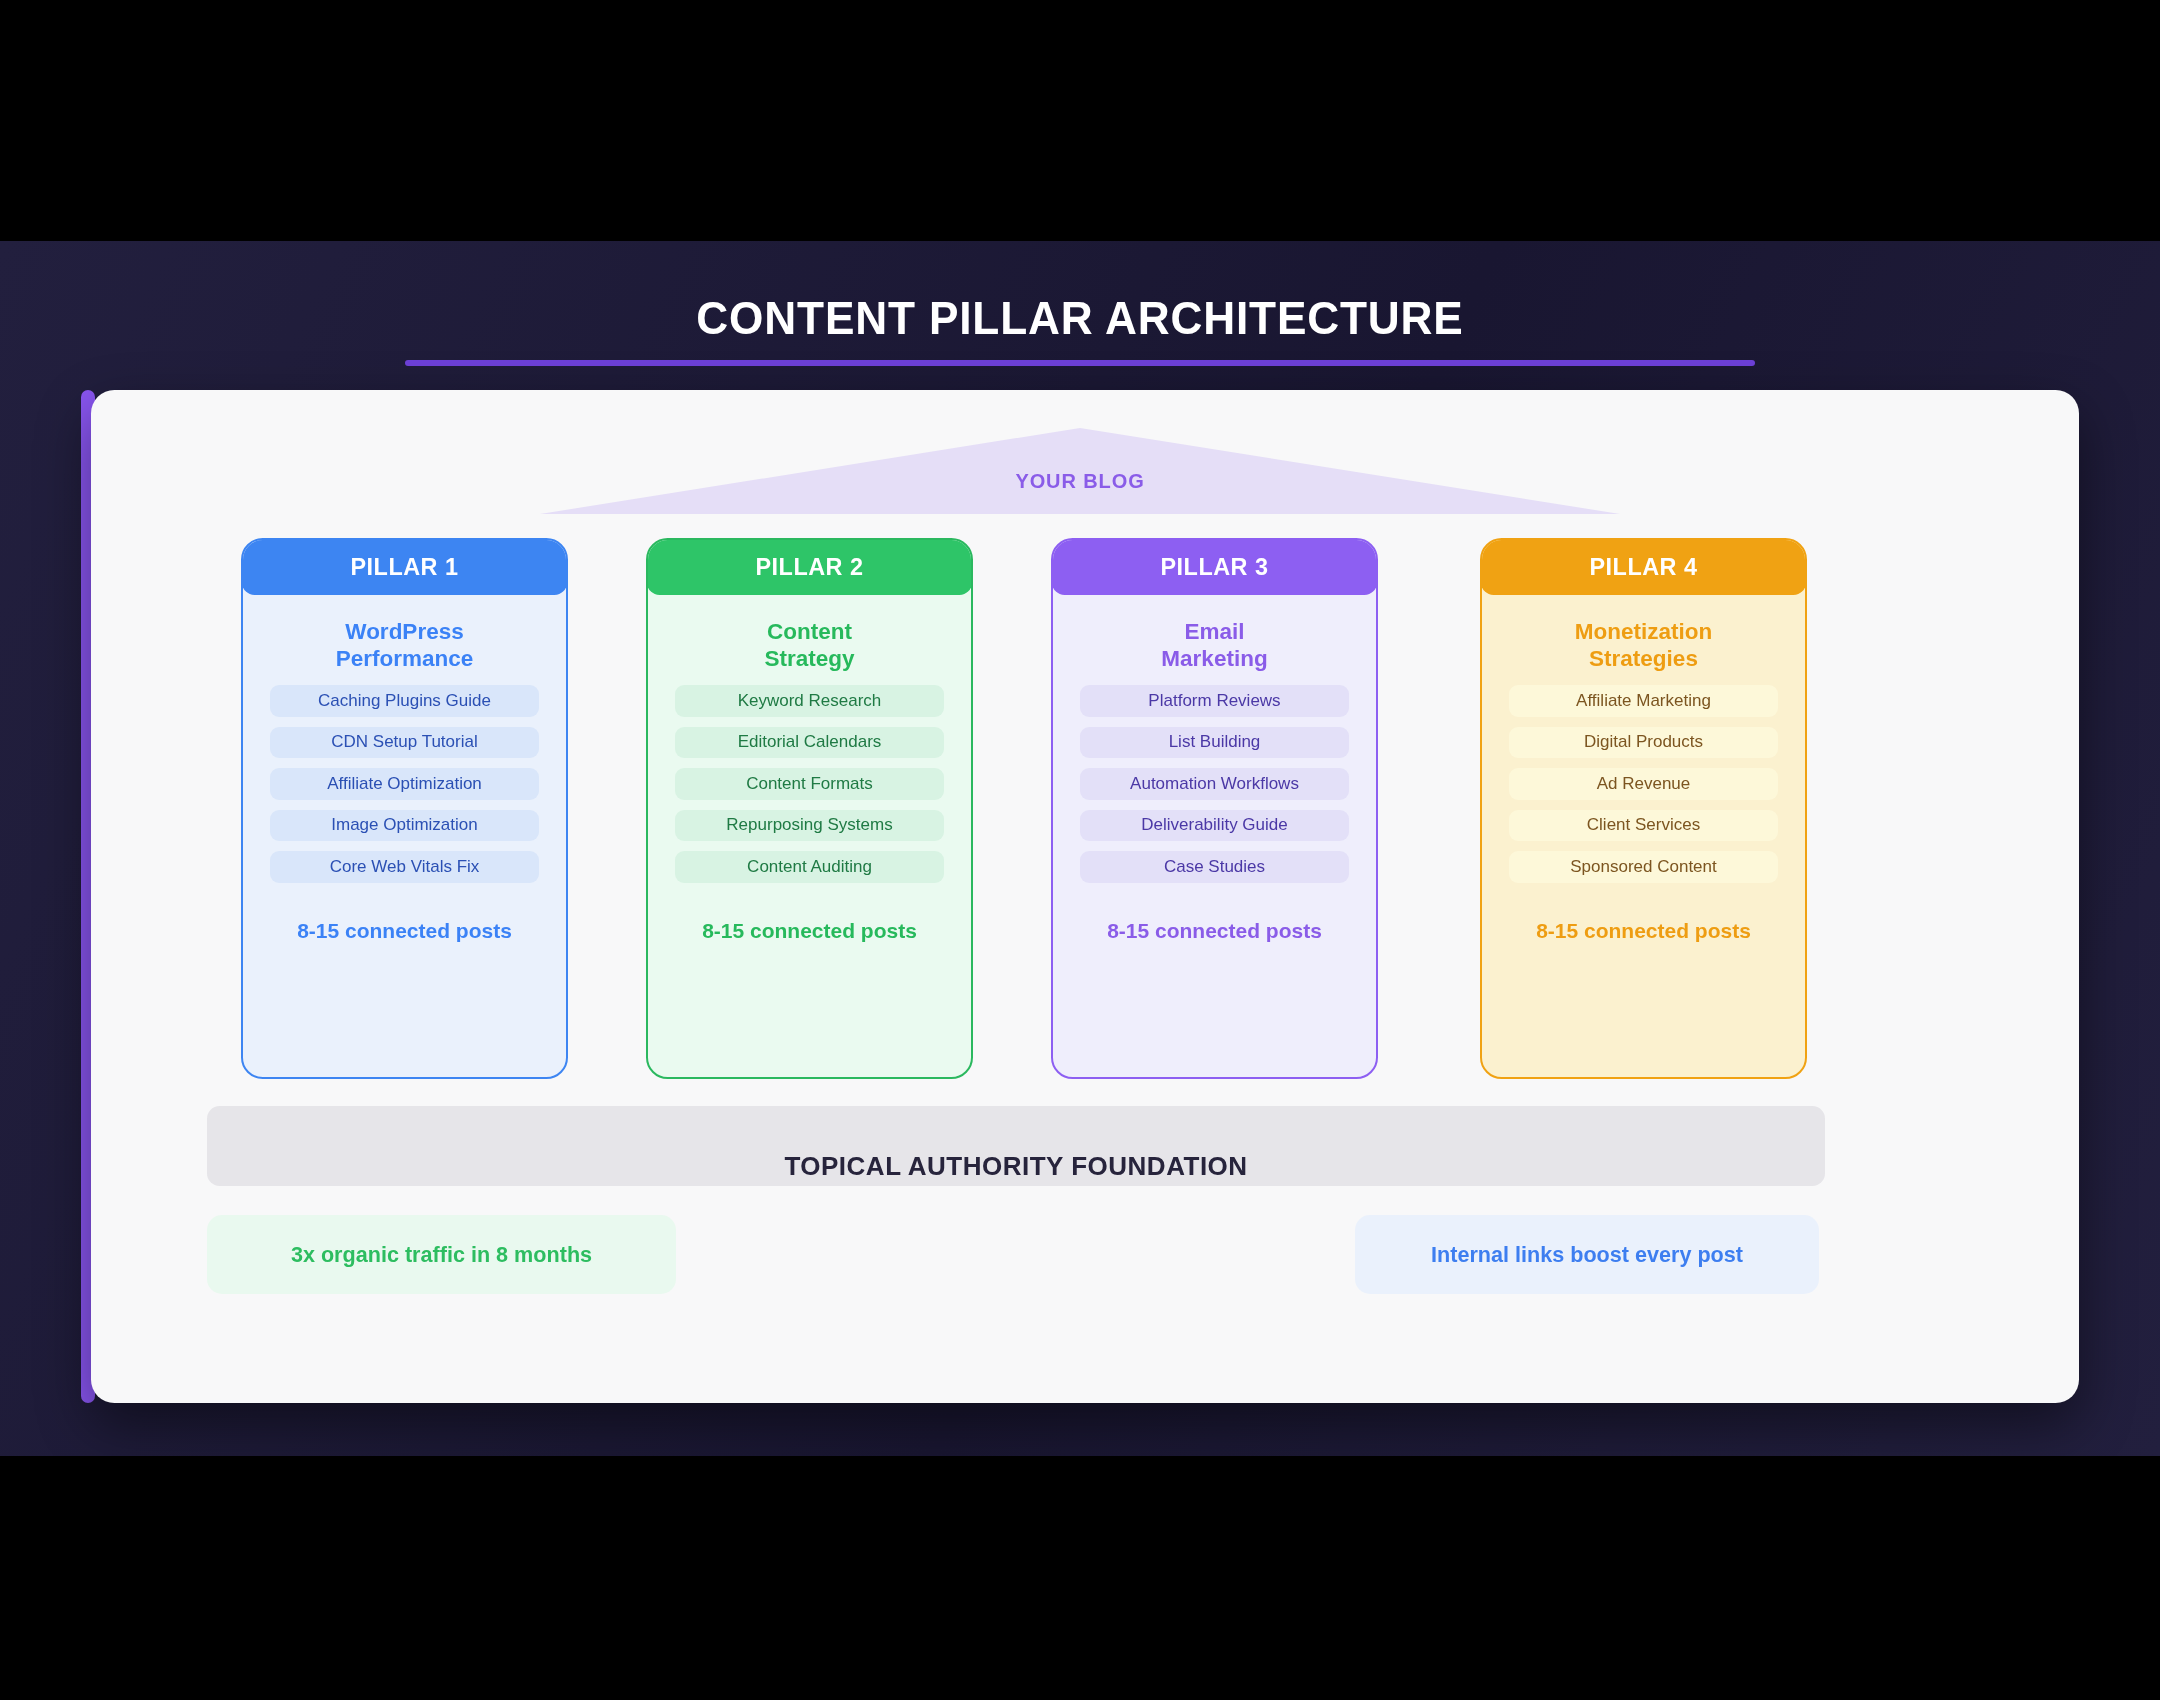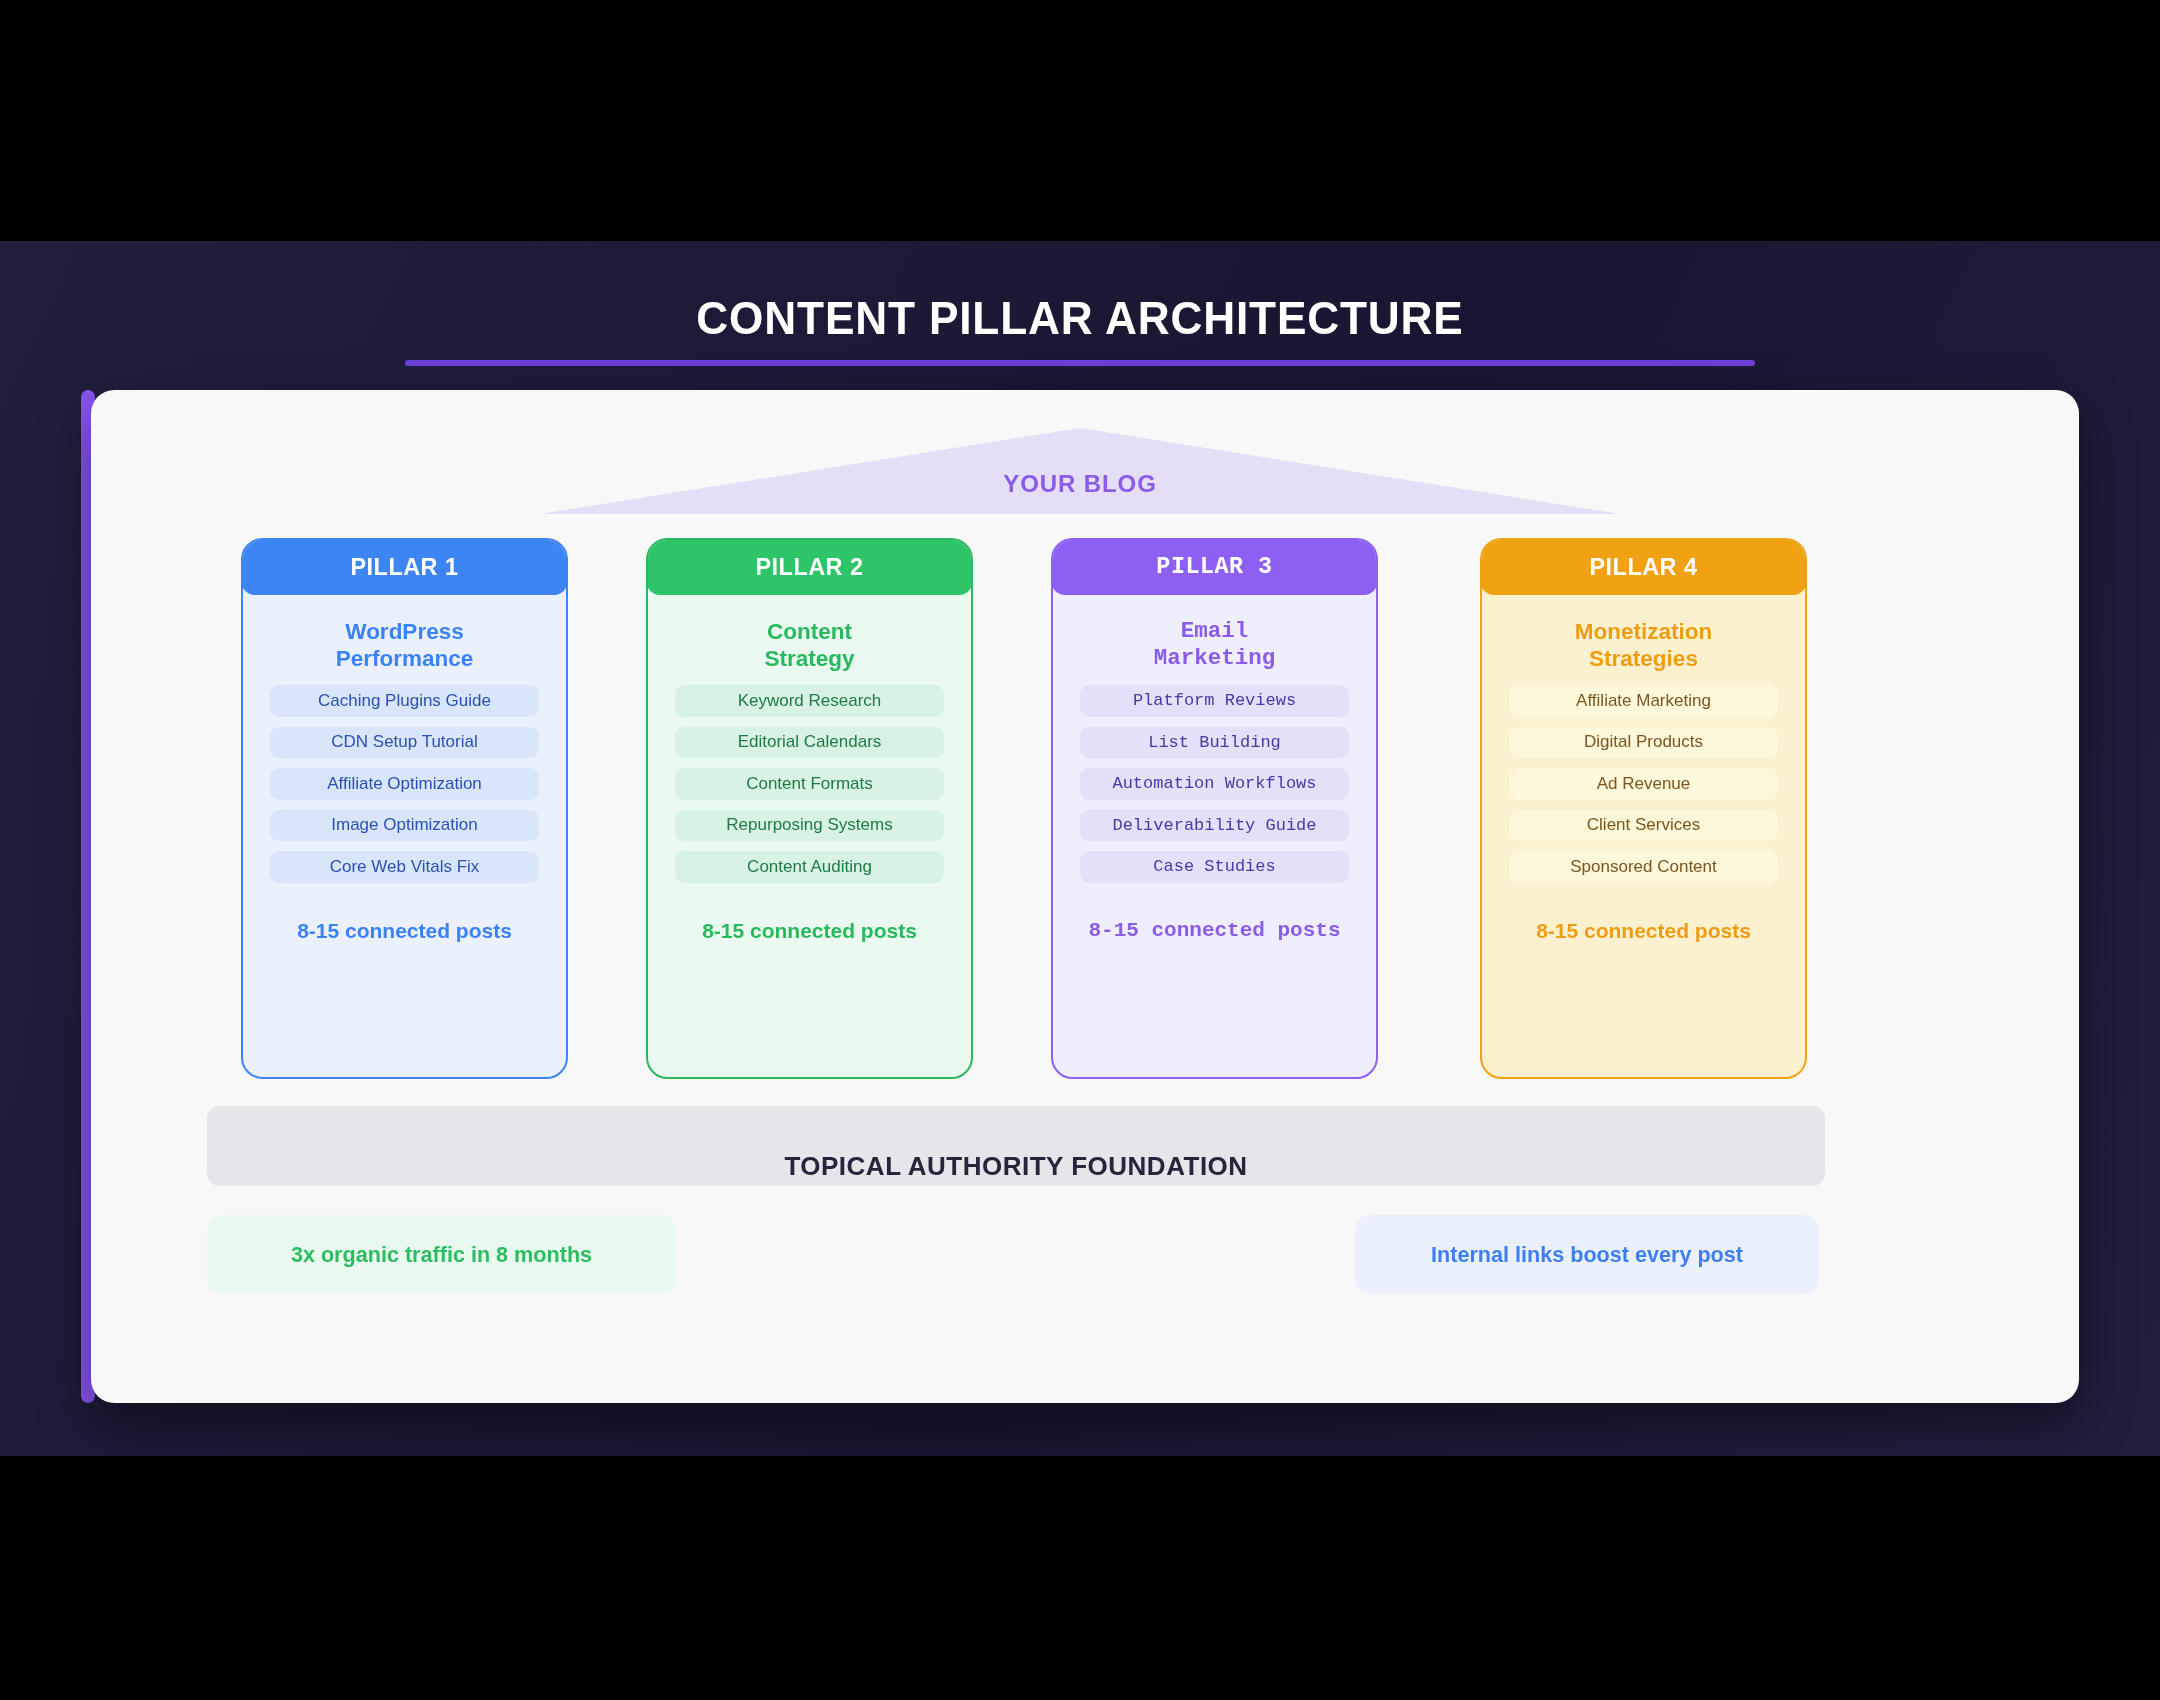--- a/index.html
+++ b/index.html
@@ -64,38 +64,38 @@
     width: 1080px; height: 86px;
     background: var(--roof-bg, #e5def7);
     clip-path: polygon(50% 0, 100% 100%, 0 100%);
   }
 
   .roof-label {
     position: absolute;
     left: 540px; top: 470px;
     width: 1080px;
     text-align: center;
-    font-size: 24px;
+    font-size: 20px;
     font-weight: 800;
     letter-spacing: 0.9px;
     color: var(--roof-text, #8a5ce8);
   }
 
   .pillar {
     position: absolute;
     top: 538px;
     width: 327px; height: 541px;
     border: 2.7px solid var(--c-border);
     border-radius: 21.6px;
     background: var(--c-body);
     overflow: hidden;
   }
   .pillar.p0 { left: 241px; }
   .pillar.p1 { left: 646px; }
-  .pillar.p2 { left: 1051px; font-family: Liberation Mono, monospace; }
+  .pillar.p2 { left: 1051px; }
   .pillar.p3 { left: 1480px; }
 
   .pillar-header {
     height: 56px;
     margin: -0.9px -0.9px 12px -0.9px;
     background: var(--c-header);
     border-radius: 18px 18px 12.6px 12.6px;
     display: flex; align-items: center; justify-content: center;
     color: #fff;
     font-size: 23.4px;

